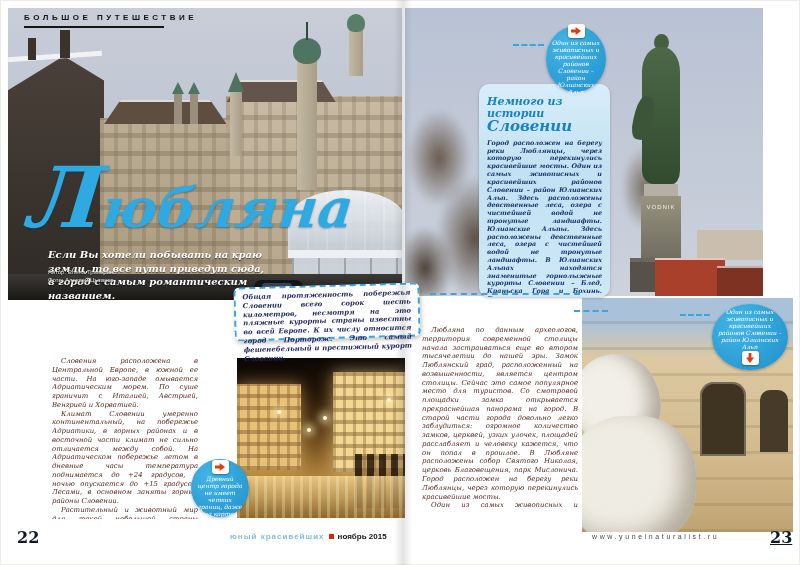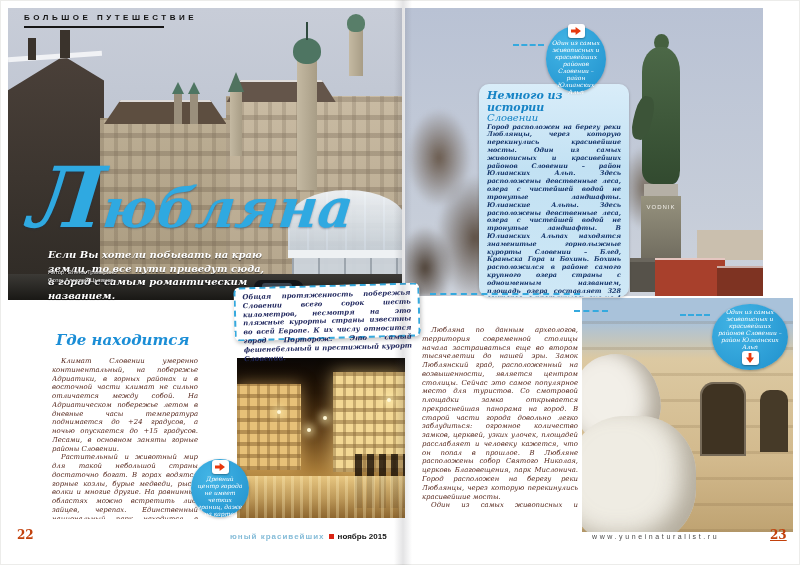--- a/index.html
+++ b/index.html
@@ -99,45 +99,45 @@
      transform:rotate(-1.6deg);z-index:25;padding:4px 7px;box-sizing:border-box;box-shadow:1px 2px 4px rgba(0,0,0,.25);}
   #coastBox .txt{font-style:italic;font-weight:bold;font-size:6.9px;line-height:1.28;color:#232a60;text-align:justify;}
   
   .secHead{font-style:italic;font-weight:bold;font-size:15px;color:#1b8ed6;z-index:8;}
   #whereHead{left:56px;top:331px;}
   #whereCol{left:52px;top:357px;width:146px;height:162px;overflow:hidden;z-index:6;}
   #seeHead{left:424px;top:300px;}
   #seeCol{left:422px;top:326px;width:156px;height:184px;overflow:hidden;z-index:6;}
   .bodyCol p{margin:0;text-indent:9px;font-style:italic;font-size:6.9px;line-height:1.27;color:#54251a;text-align:justify;}
   
-  #histBox{left:479px;top:84px;width:150px;height:213px;border-radius:10px;z-index:10;
+  #histBox{left:479px;top:84px;width:131px;height:213px;border-radius:10px;z-index:10;
      background:linear-gradient(180deg,#d9edf9 0%,#c2e1f3 40%,#cfe8f6 100%);
-     padding:6px 8px;box-sizing:border-box;overflow:hidden;box-shadow:0 1px 3px rgba(0,0,0,.25);}
+     padding:12px 8px;box-sizing:border-box;overflow:hidden;box-shadow:0 1px 3px rgba(0,0,0,.25);}
   #histBox .h1{font-style:italic;font-weight:bold;font-size:11px;color:#1583c5;line-height:1.05;}
-  #histBox .h2{font-style:italic;font-weight:normal;font-size:10px;color:#1583c5;line-height:1.05;}
+  #histBox .h2{font-style:italic;font-weight:bold;font-size:15px;color:#1583c5;line-height:1.05;margin-bottom:5px;}
   #histBox .body{font-style:italic;font-weight:bold;font-size:6.4px;line-height:1.22;color:#16366b;text-align:justify;}
   
   .callout{position:absolute;border-radius:50%;background:radial-gradient(circle at 35% 30%,#43b5e6,#1f90cc);
      color:#fff;display:flex;flex-direction:column;align-items:center;justify-content:center;text-align:center;
      font-style:italic;font-size:6px;line-height:1.18;padding:5px;box-sizing:border-box;z-index:26;
      box-shadow:0 1px 3px rgba(0,0,0,.3);}
   #calloutTop{left:546px;top:26px;width:60px;height:66px;}
   #calloutLeft{left:191px;top:459px;width:58px;height:58px;}
   #calloutRight{left:712px;top:304px;width:76px;height:66px;}
   .badge{width:17px;height:14px;background:#fff;border-radius:3px;display:flex;align-items:center;justify-content:center;
      box-shadow:0 1px 2px rgba(0,0,0,.35);margin:1px 0;flex:none;}
   .dash{position:absolute;border-top:2px dashed #35a9de;z-index:14;}
   #dashTop{left:513px;top:44px;width:31px;}
   #dashRight{left:680px;top:314px;width:30px;}
   #ruleSee{left:430px;top:293px;width:150px;}
   #dashSeeHead{left:574px;top:310px;width:34px;}
   
   #gutter{left:394px;top:0;width:18px;height:565px;z-index:30;pointer-events:none;
      background:linear-gradient(90deg,rgba(0,0,0,0) 0%,rgba(60,60,70,.14) 50%,rgba(0,0,0,0) 100%);}
-  .pageNum{font-weight:bold;font-size:12px;color:#c2410c;z-index:20;}
+  .pageNum{font-weight:bold;font-size:16px;color:#0f172a;z-index:20;}
   #pageNumL{left:17px;top:528px;}
   #pageNumR{left:770px;top:528px;text-decoration:underline;}
   #footerL{left:230px;top:532px;z-index:20;font-family:"Liberation Sans",sans-serif;font-size:8px;display:flex;align-items:center;gap:4px;}
   #footerL .mag{color:#85bcd8;font-weight:bold;letter-spacing:1px;}
   #footerL .sq{width:5px;height:5px;background:#d92313;}
   #footerL .issue{color:#141414;font-weight:bold;}
   #footerUrl{left:592px;top:533px;z-index:20;font-family:"Liberation Sans",sans-serif;font-size:7px;
      letter-spacing:2.6px;color:#4a4a4a;}
 </style>
 </head>
@@ -229,22 +229,22 @@
   <div class="abs" id="lede">Если Вы хотели побывать на краю земли, то все пути приведут сюда, в город с самым романтическим названием.</div>
   <div class="abs" id="credits">
     <div>Автор: Елена Траверино</div>
     <div>Фото: Алексей Цыганок</div>
   </div>
 
   <div class="abs" id="coastBox">
     <div class="txt">Общая протяженность побережья Словении всего сорок шесть километров, несмотря на это пляжные курорты страны известны во всей Европе. К их числу относится город Порторож. Это самый фешенебельный и престижный курорт Словении.</div>
   </div>
 
-  <div class="abs secHead" id="whereHead">Где находится</div>
   <div class="abs bodyCol" id="whereCol">
+    <p>Словения расположена в Центральной Европе, в южной ее части. На юго-западе омывается Адриатическим морем. По суше граничит с Италией, Австрией, Венгрией и Хорватией.</p>
     <p>Климат Словении умеренно континентальный, на побережье Адриатики, в горных районах и в восточной части климат не сильно отличается между собой. На Адриатическом побережье летом в дневные часы температура поднимается до +24 градусов, а ночью опускается до +15 градусов. Лесами, в основном заняты горные районы Словении.</p>
     <p>Растительный и животный мир для такой небольшой страны достаточно богат. В горах водятся горные козлы, бурые медведи, рыси, волки и многие другие. На равнинных областях можно встретить лис, зайцев, черепах. Единственный национальный парк находится в Юлианских Альпах, кроме этого в стране много заповедников, парков и памятников природы на юго-западе омывается Адриатическим морем.</p>
   </div>
 
   <div class="abs" id="histBox">
     <div class="h1">Немного из истории</div>
     <div class="h2">Словении</div>
     <div class="body">Город расположен на берегу реки Люблянцы, через которую перекинулись красивейшие мосты. Один из самых живописных и красивейших районов Словении – район Юлианских Альп. Здесь расположены девственные леса, озера с чистейшей водой не тронутые ландшафты. Юлианские Альпы. Здесь расположены девственные леса, озера с чистейшей водой не тронутые ландшафты. В Юлианских Альпах находятся знаменитые горнолыжные курорты Словении – Блед, Краньска Гора и Бохинь. Бохинь расположился в районе самого крупного озера страны с одноименным названием, площадь озера составляет 328 гектаров, а протянулось оно на 4 километра. Город расположен на берегу реки Люблянцы, через которую перекинулись красивейшие мосты. Один из самых живописных и красивейших районов Словении – район</div>
   </div>
 

